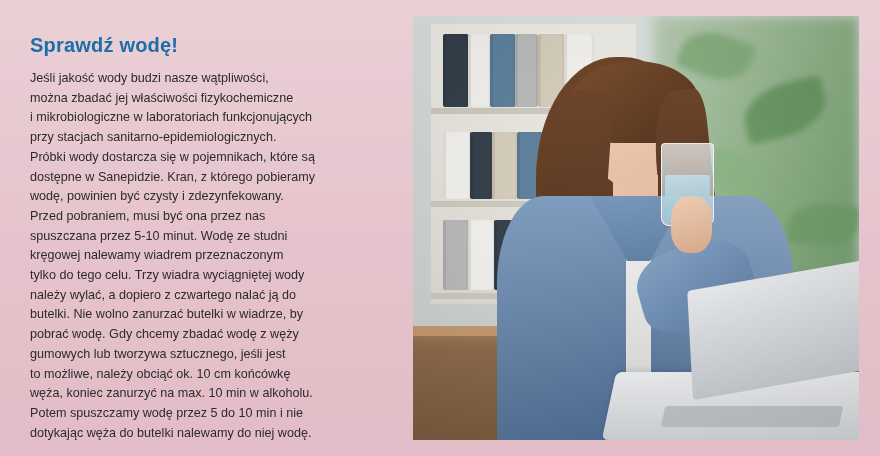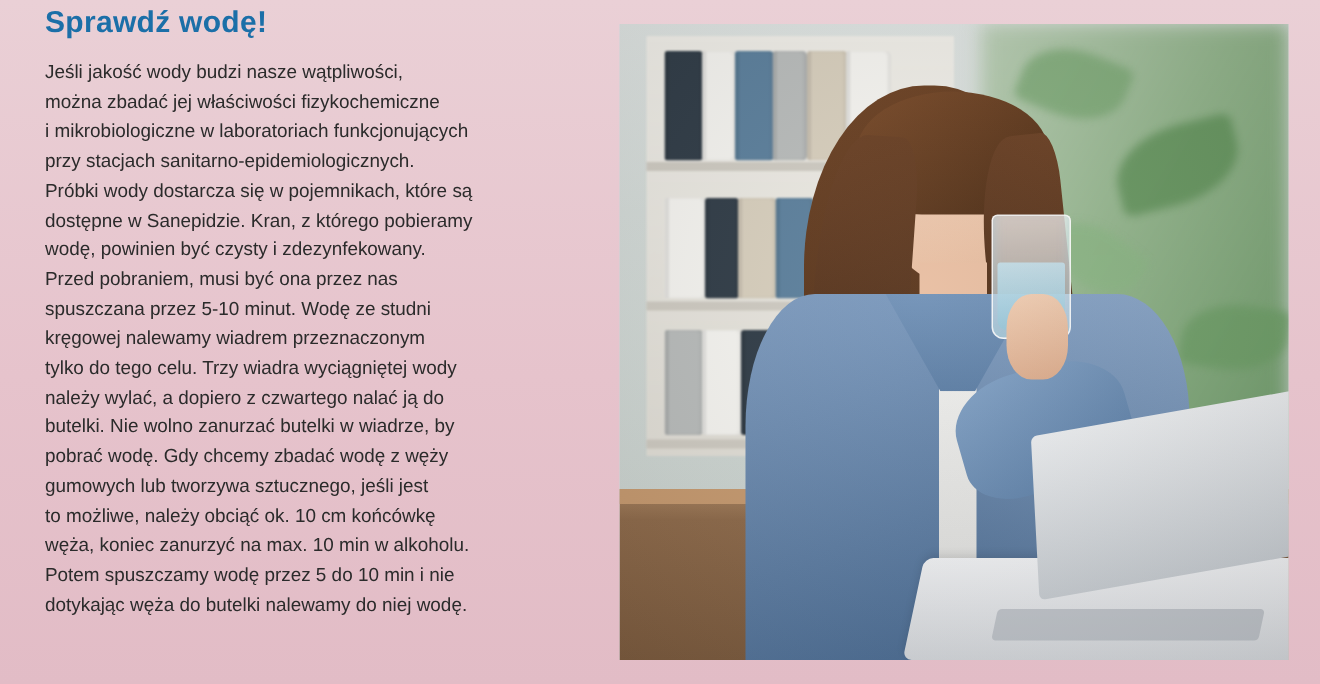--- a/index.html
+++ b/index.html
@@ -15,21 +15,21 @@
   }
   .page {
     position: relative;
     width: 880px;
     height: 456px;
     background: linear-gradient(180deg, #ead0d6 0%, #e6c3cc 55%, #e2bcc6 100%);
   }
   .text-col {
     position: absolute;
     left: 28px;
-    top: 4px;
+    top: 34px;
     width: 372px;
   }
   .heading {
     color: #1b6fa8;
     font-size: 20px;
     font-weight: bold;
     letter-spacing: 0.2px;
     margin: 0 0 12px 2px;
   }
   .body-text {

